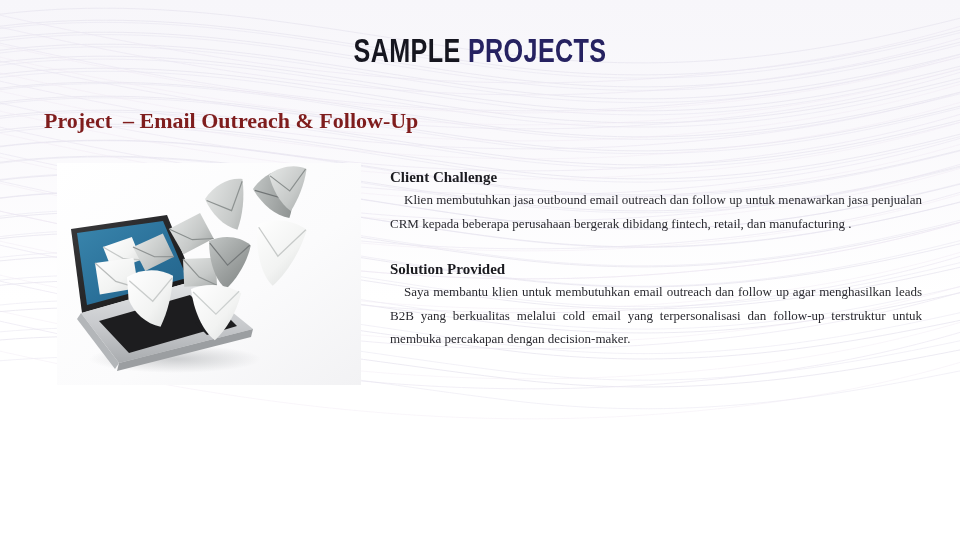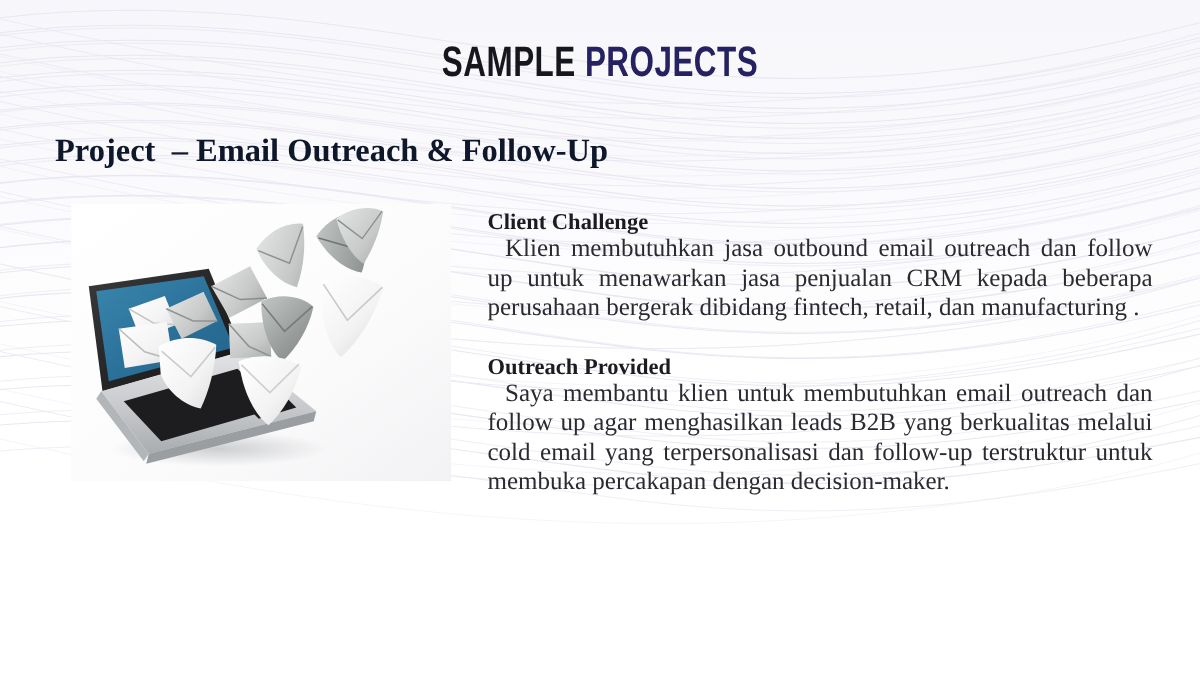--- a/index.html
+++ b/index.html
@@ -51,23 +51,23 @@
   .title .w1 { color: #16161f; }
   .title .w2 { color: #262261; }
 
   
   .subtitle {
     position: absolute;
     left: 44px;
     top: 107px;
     font-family: "Liberation Serif", "DejaVu Serif", serif;
     font-weight: bold;
-    font-size: 26px;
+    font-size: 22px;
     line-height: 28px;
-    color: #0f172a;
+    color: #7f1d1d;
     white-space: pre;
   }
 
   
   .photo {
     position: absolute;
     left: 57px;
     top: 163px;
     width: 304px;
     height: 222px;
@@ -79,28 +79,28 @@
   
   .textcol {
     position: absolute;
     left: 390px;
     top: 168px;
     width: 532px;
   }
   .block-heading {
     font-family: "Liberation Serif", "DejaVu Serif", serif;
     font-weight: bold;
-    font-size: 18px;
+    font-size: 15px;
     line-height: 19px;
     color: #1b1b20;
     margin: 0 0 1px 0;
   }
   .block-body {
     font-family: "Liberation Serif", "DejaVu Serif", serif;
-    font-size: 20px;
+    font-size: 13px;
     line-height: 23.5px;
     color: #2a2a30;
     text-align: justify;
     text-indent: 14px;
     margin: 0;
   }
   .block-gap { height: 25px; }
 </style>
 </head>
 <body>
@@ -302,18 +302,18 @@
     </svg>
   </div>
 
   <div class="textcol">
     <div>
       <div class="block-heading">Client Challenge</div>
       <p class="block-body">Klien membutuhkan jasa outbound email outreach dan follow up untuk menawarkan jasa penjualan CRM kepada beberapa perusahaan bergerak dibidang fintech, retail, dan manufacturing .</p>
     </div>
     <div class="block-gap"></div>
     <div>
-      <div class="block-heading">Outreach Provided</div>
+      <div class="block-heading">Solution Provided</div>
       <p class="block-body">Saya membantu klien untuk membutuhkan email outreach dan follow up agar menghasilkan leads B2B yang berkualitas melalui cold email yang terpersonalisasi dan follow-up terstruktur untuk membuka percakapan dengan decision-maker.</p>
     </div>
   </div>
 
 </div>
 
 </body></html>

